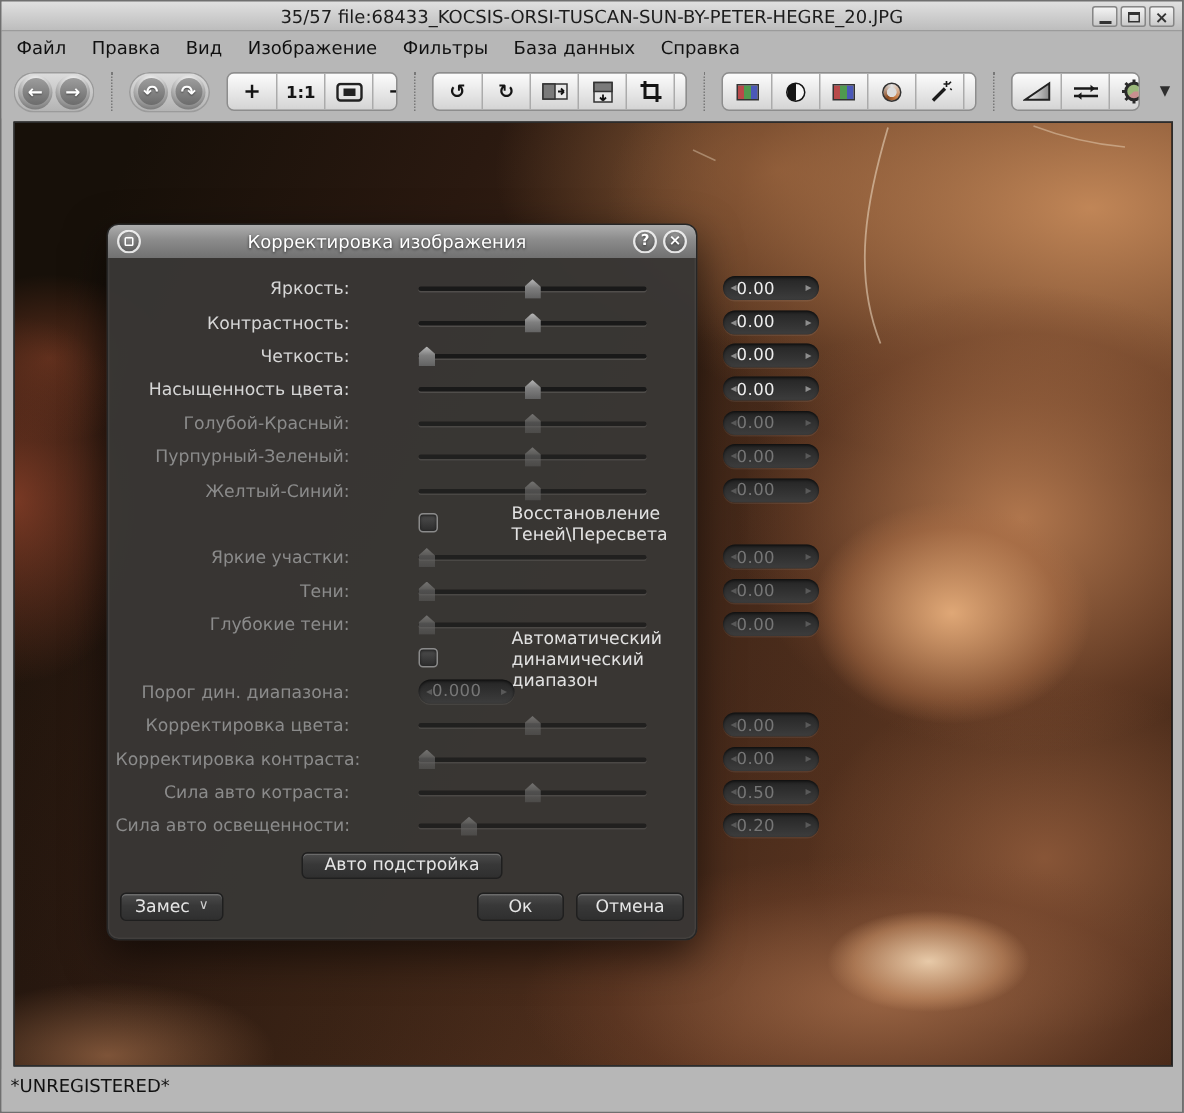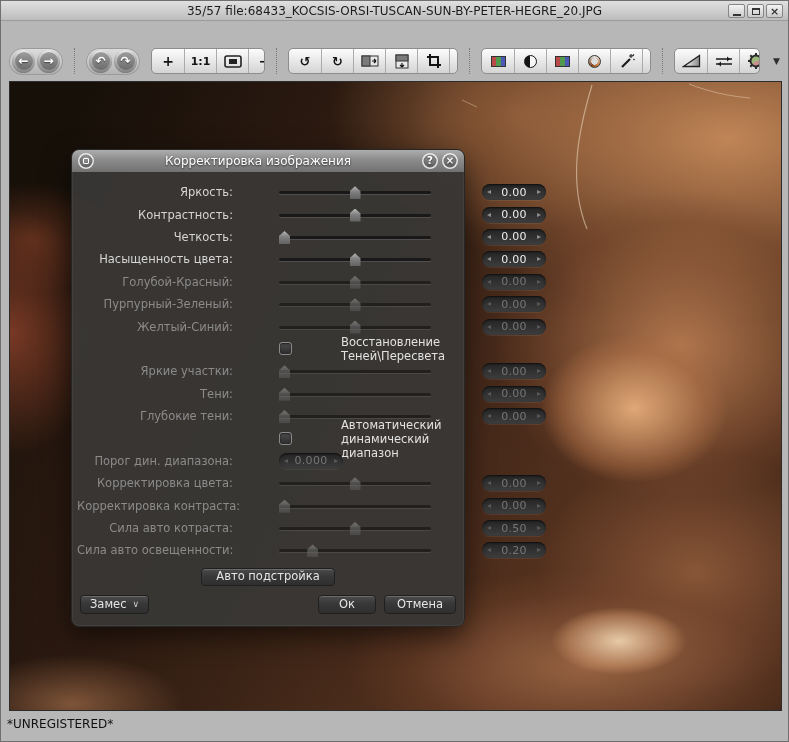--- a/index.html
+++ b/index.html
@@ -147,21 +147,21 @@
     background:linear-gradient(180deg,#b8b8b8,#7f7f7f 45%,#626262);
   }
   .pill{
     margin-left:9px;width:64px;height:16px;border-radius:8px;flex:0 0 auto;
     background:linear-gradient(#242424,#3d3d3d);
     box-shadow:inset 0 1px 2px rgba(0,0,0,.65), 0 1px 0 rgba(255,255,255,.07);
     display:flex;align-items:center;justify-content:space-between;
     padding:0 5px;font-size:11px;color:#ededed;
   }
   .arr{font-size:8px;color:#8e8e8e;cursor:default;line-height:1;}
-  .pval{flex:1;text-align:center;letter-spacing:.3px;}
+  .pval{flex:1;text-align:left;letter-spacing:.3px;}
   .spinner-row .pill{margin-left:4px;}
   .cbspacer{width:160px;flex:0 0 auto;}
   .cb{
     width:13px;height:13px;border-radius:3px;flex:0 0 auto;
     background:linear-gradient(#4e4e4e,#2c2c2c);
     border:1px solid #8a8a8a;box-shadow:inset 0 1px 2px rgba(0,0,0,.6);
     cursor:default;
   }
   .cblabel{margin-left:7px;color:#e2e2e2;}
   .row.disabled .rlabel{color:#8b8b8b;}
@@ -198,20 +198,29 @@
         </span>
       <span class="wbtn">
           <span class="glyph-max"></span>
         </span>
       <span class="wbtn">
           <span class="glyph-close">×</span>
         </span>
     </span>
   </div>
 
+  <div class="menubar">
+      <span class="menuitem">Файл</span>
+      <span class="menuitem">Правка</span>
+      <span class="menuitem">Вид</span>
+      <span class="menuitem">Изображение</span>
+      <span class="menuitem">Фильтры</span>
+      <span class="menuitem">База данных</span>
+      <span class="menuitem">Справка</span>
+    </div>
 
   <div class="toolbar">
     <span class="pillgroup">
       <span class="circbtn">
           <span class="inner">←</span>
         </span>
       <span class="circbtn">
           <span class="inner">→</span>
         </span>
     </span>

